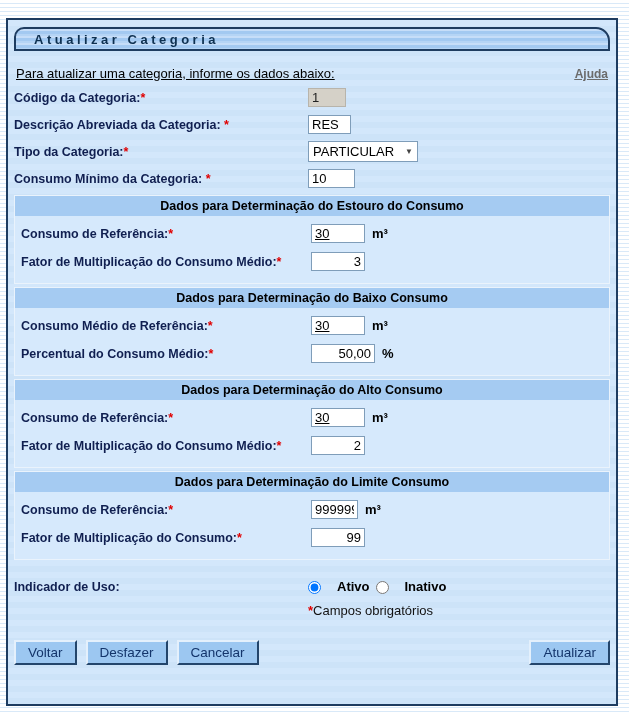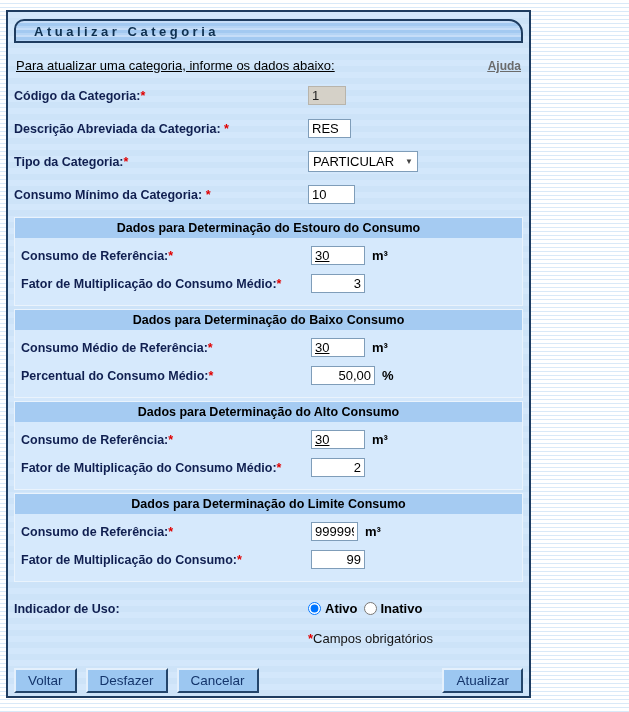--- a/index.html
+++ b/index.html
@@ -3,42 +3,42 @@
 <meta charset="utf-8">
 <style>
   * { box-sizing: border-box; }
   html,body { margin:0; padding:0; }
   body {
     width:629px; height:712px; overflow:hidden; position:relative;
     font-family:"Liberation Sans", sans-serif;
     background: repeating-linear-gradient(180deg, #ffffff 0 3px, #d9e9f8 3px 4px);
   }
   .panel {
-    position:absolute; left:6px; top:10px; width:525px; height:688px;
+    position:absolute; left:6px; top:18px; width:612px; height:688px;
     border:2px solid #1e3c60;
     background: repeating-linear-gradient(180deg, #d3e7fb 0 6px, #cde3f8 6px 12px);
     padding:4px 4px;
   }
   .title-tab {
     height:24px; margin:3px 2px 0 2px;
     border:2px solid #1e3c60; border-radius:10px 14px 0 0;
     background: repeating-linear-gradient(180deg, #c6ddf8 0 2px, #a3c9f1 2px 5px, #b5d4f5 5px 7px);
     display:flex; align-items:center;
   }
   .title-tab span {
     padding-left:18px; font-size:13px; color:#0e3050;
     letter-spacing:3.5px; font-weight:bold;
   }
   .intro-row {
     display:flex; justify-content:space-between; align-items:flex-end;
     margin:15px 4px 6px 4px; font-size:13px; color:#000;text-decoration:underline;
   }
   .help-link { color:#6b6b6b; font-weight:bold; font-size:12px; text-decoration:underline; cursor:pointer; }
 
-  .frow { display:flex; align-items:center; margin:12px 2px; min-height:21px; }
+  .frow { display:flex; align-items:center; margin:6px 2px; min-height:21px; }
   .flabel { width:294px; font-weight:bold; font-size:12.5px; color:#101f50; flex-shrink:0; }
   .req { color:#e00000; font-weight:bold; }
 
   input.tin {
     height:19px; border:1px solid #7f9db9; background:#fff; color:#000;
     font-family:"Liberation Sans",sans-serif; font-size:13px; padding:1px 3px;
   }
   input.ro { background:#d5d1c8; border-color:#b8b4ab; color:#222; }
   .num-right { text-align:right; }
   .w-codigo { width:38px; }
@@ -65,21 +65,21 @@
   }
   .sec-header {
     background:#a5cbf2; text-align:center; font-weight:bold; font-size:12.5px;
     color:#000; padding:3px 0; height:20px;
   }
   .section .frow { margin:7px 6px; }
   .section .flabel { width:290px; }
 
   .usage-row { margin-top:16px; }
   .radio-group { display:flex; align-items:center; gap:6px; font-size:13px; font-weight:bold; color:#000; }
-  .radio-group label { display:flex; align-items:center; gap:4px; cursor:pointer; }
+  .radio-group label { display:flex; align-items:flex-end; gap:16px; cursor:pointer; }
   .radio-group input { margin:0; }
   .note-row { margin:2px 2px 0 296px; font-size:13px; color:#111; }
 
   .btn-row { display:flex; gap:9px; margin:22px 2px 0 2px; }
   .btn-spacer { flex:1; }
   button.btn {
     background:#9cc7f1; color:#14356b; font-family:"Liberation Sans",sans-serif;
     font-size:13.5px; padding:2px 12px; height:25px; cursor:pointer;
     border-top:2px solid #e4f0fc; border-left:2px solid #e4f0fc;
     border-right:2px solid #23456b; border-bottom:2px solid #23456b;

